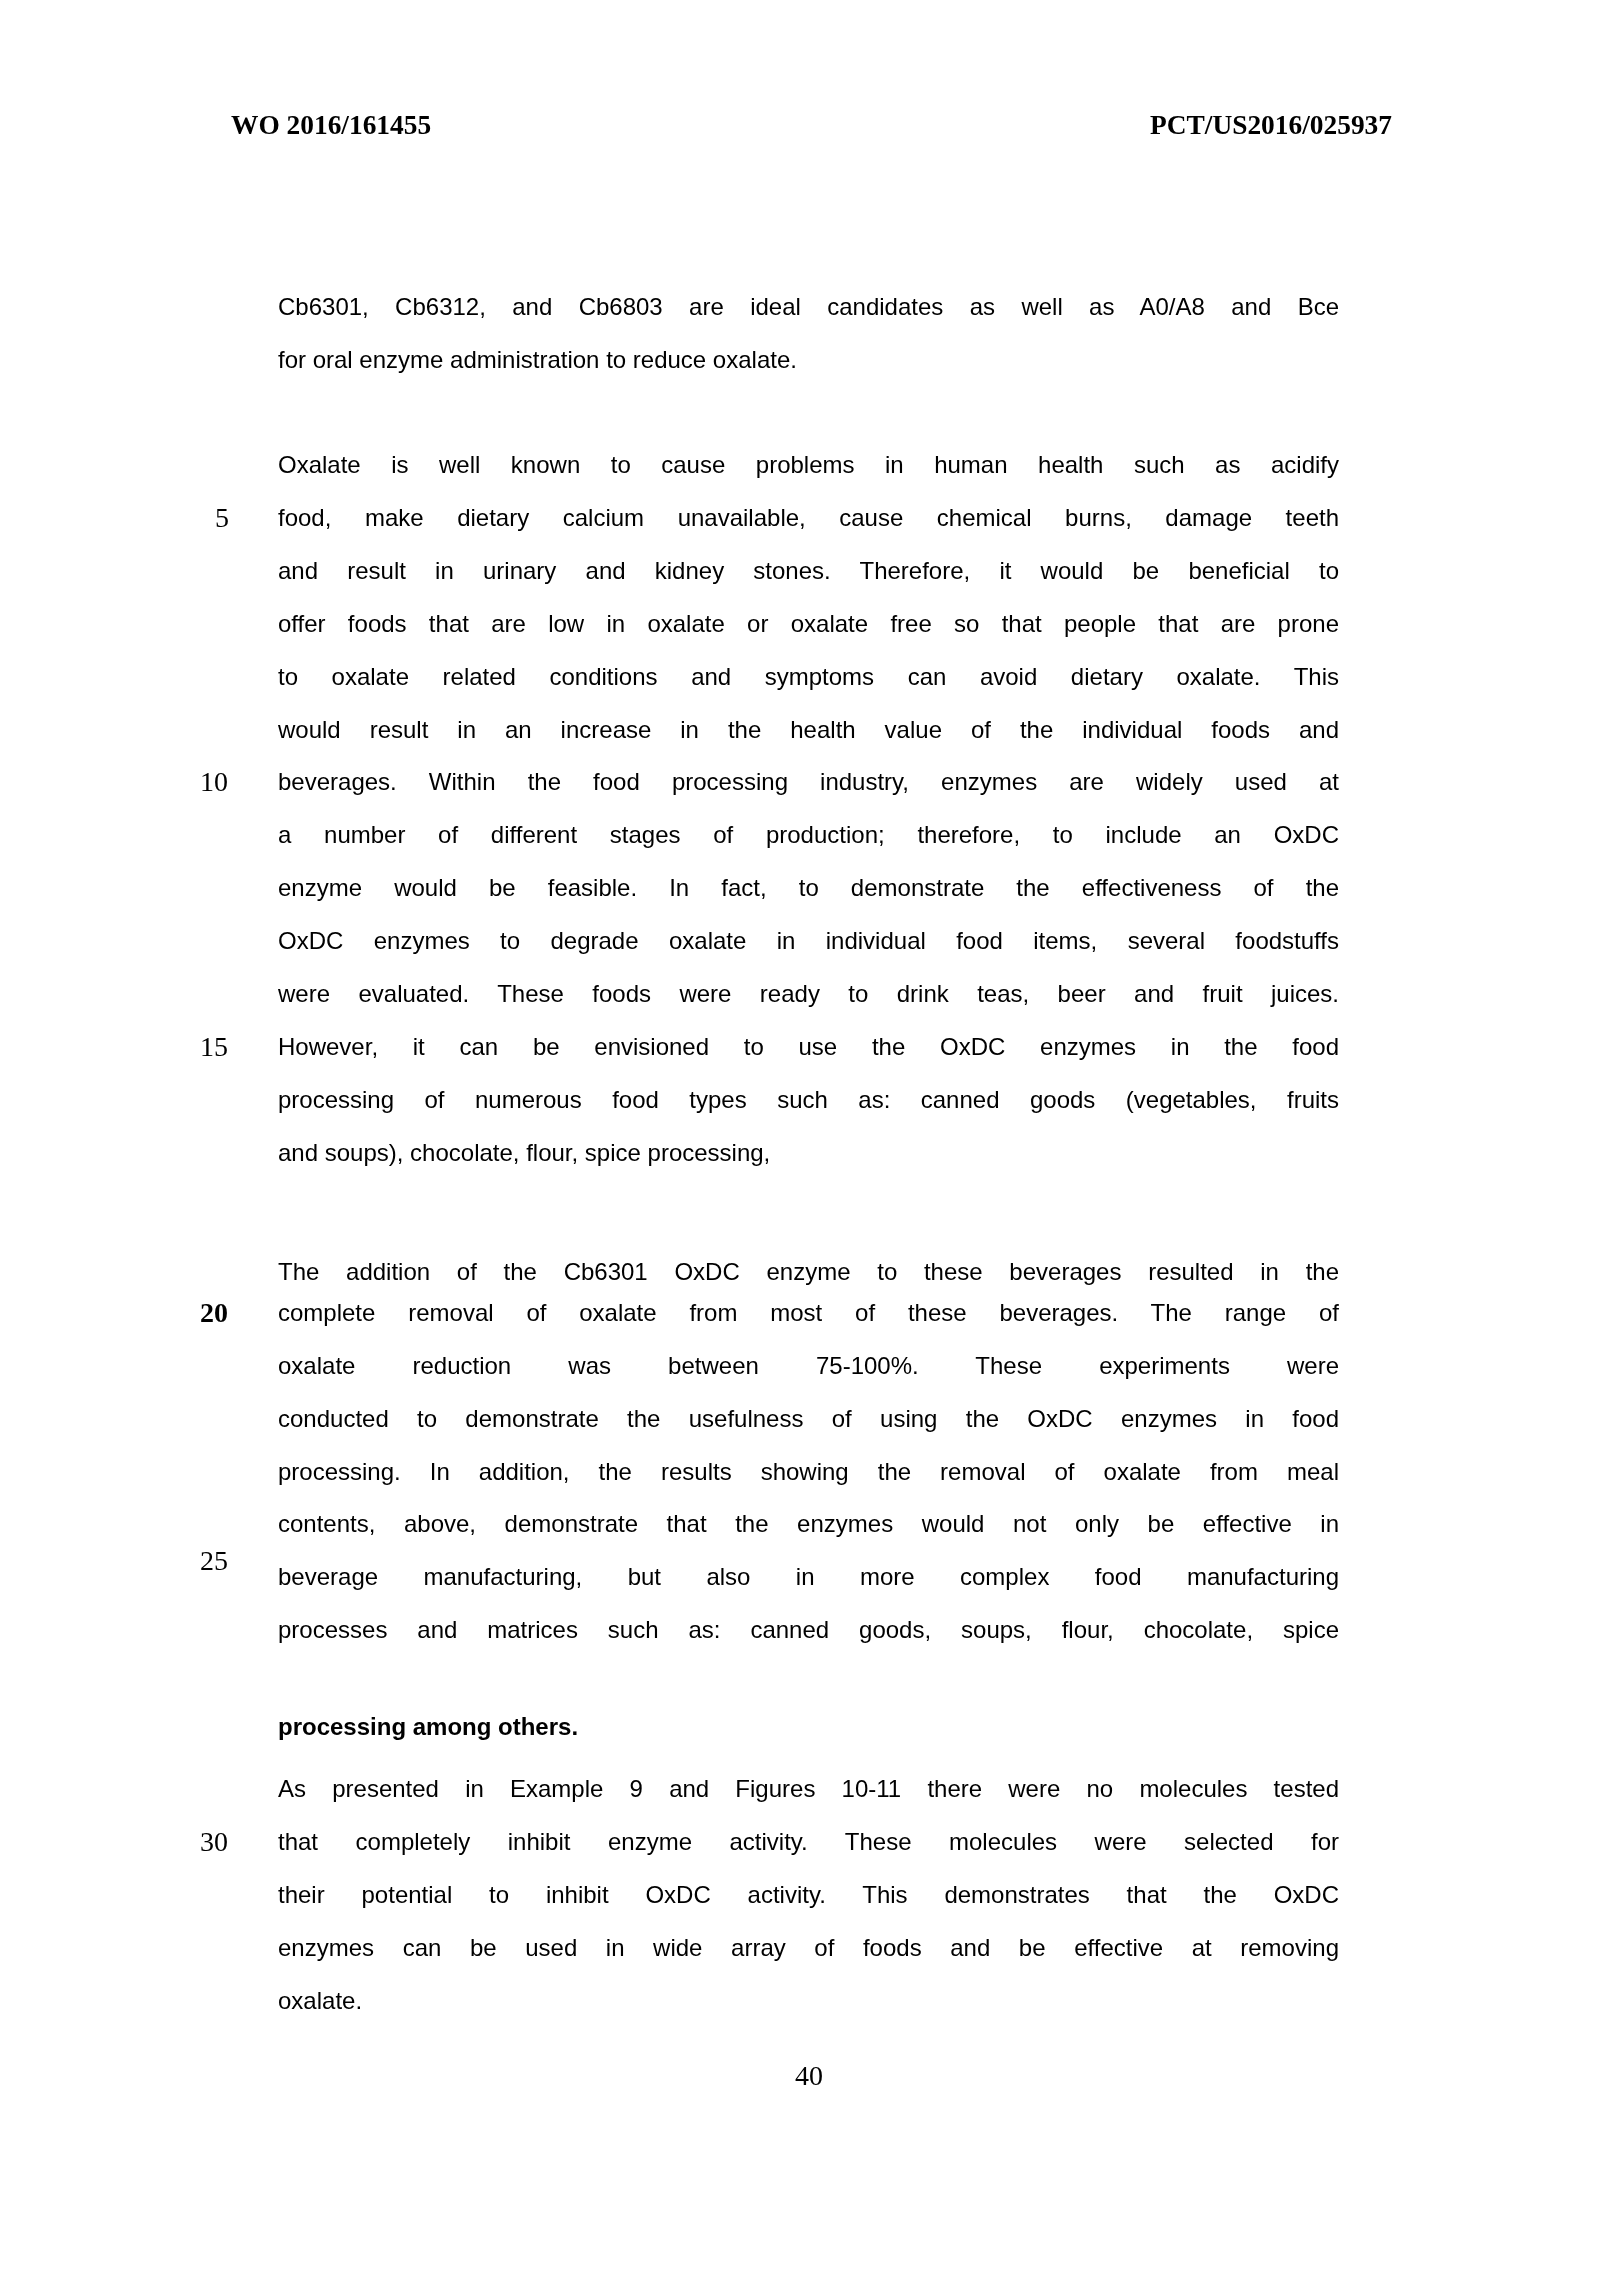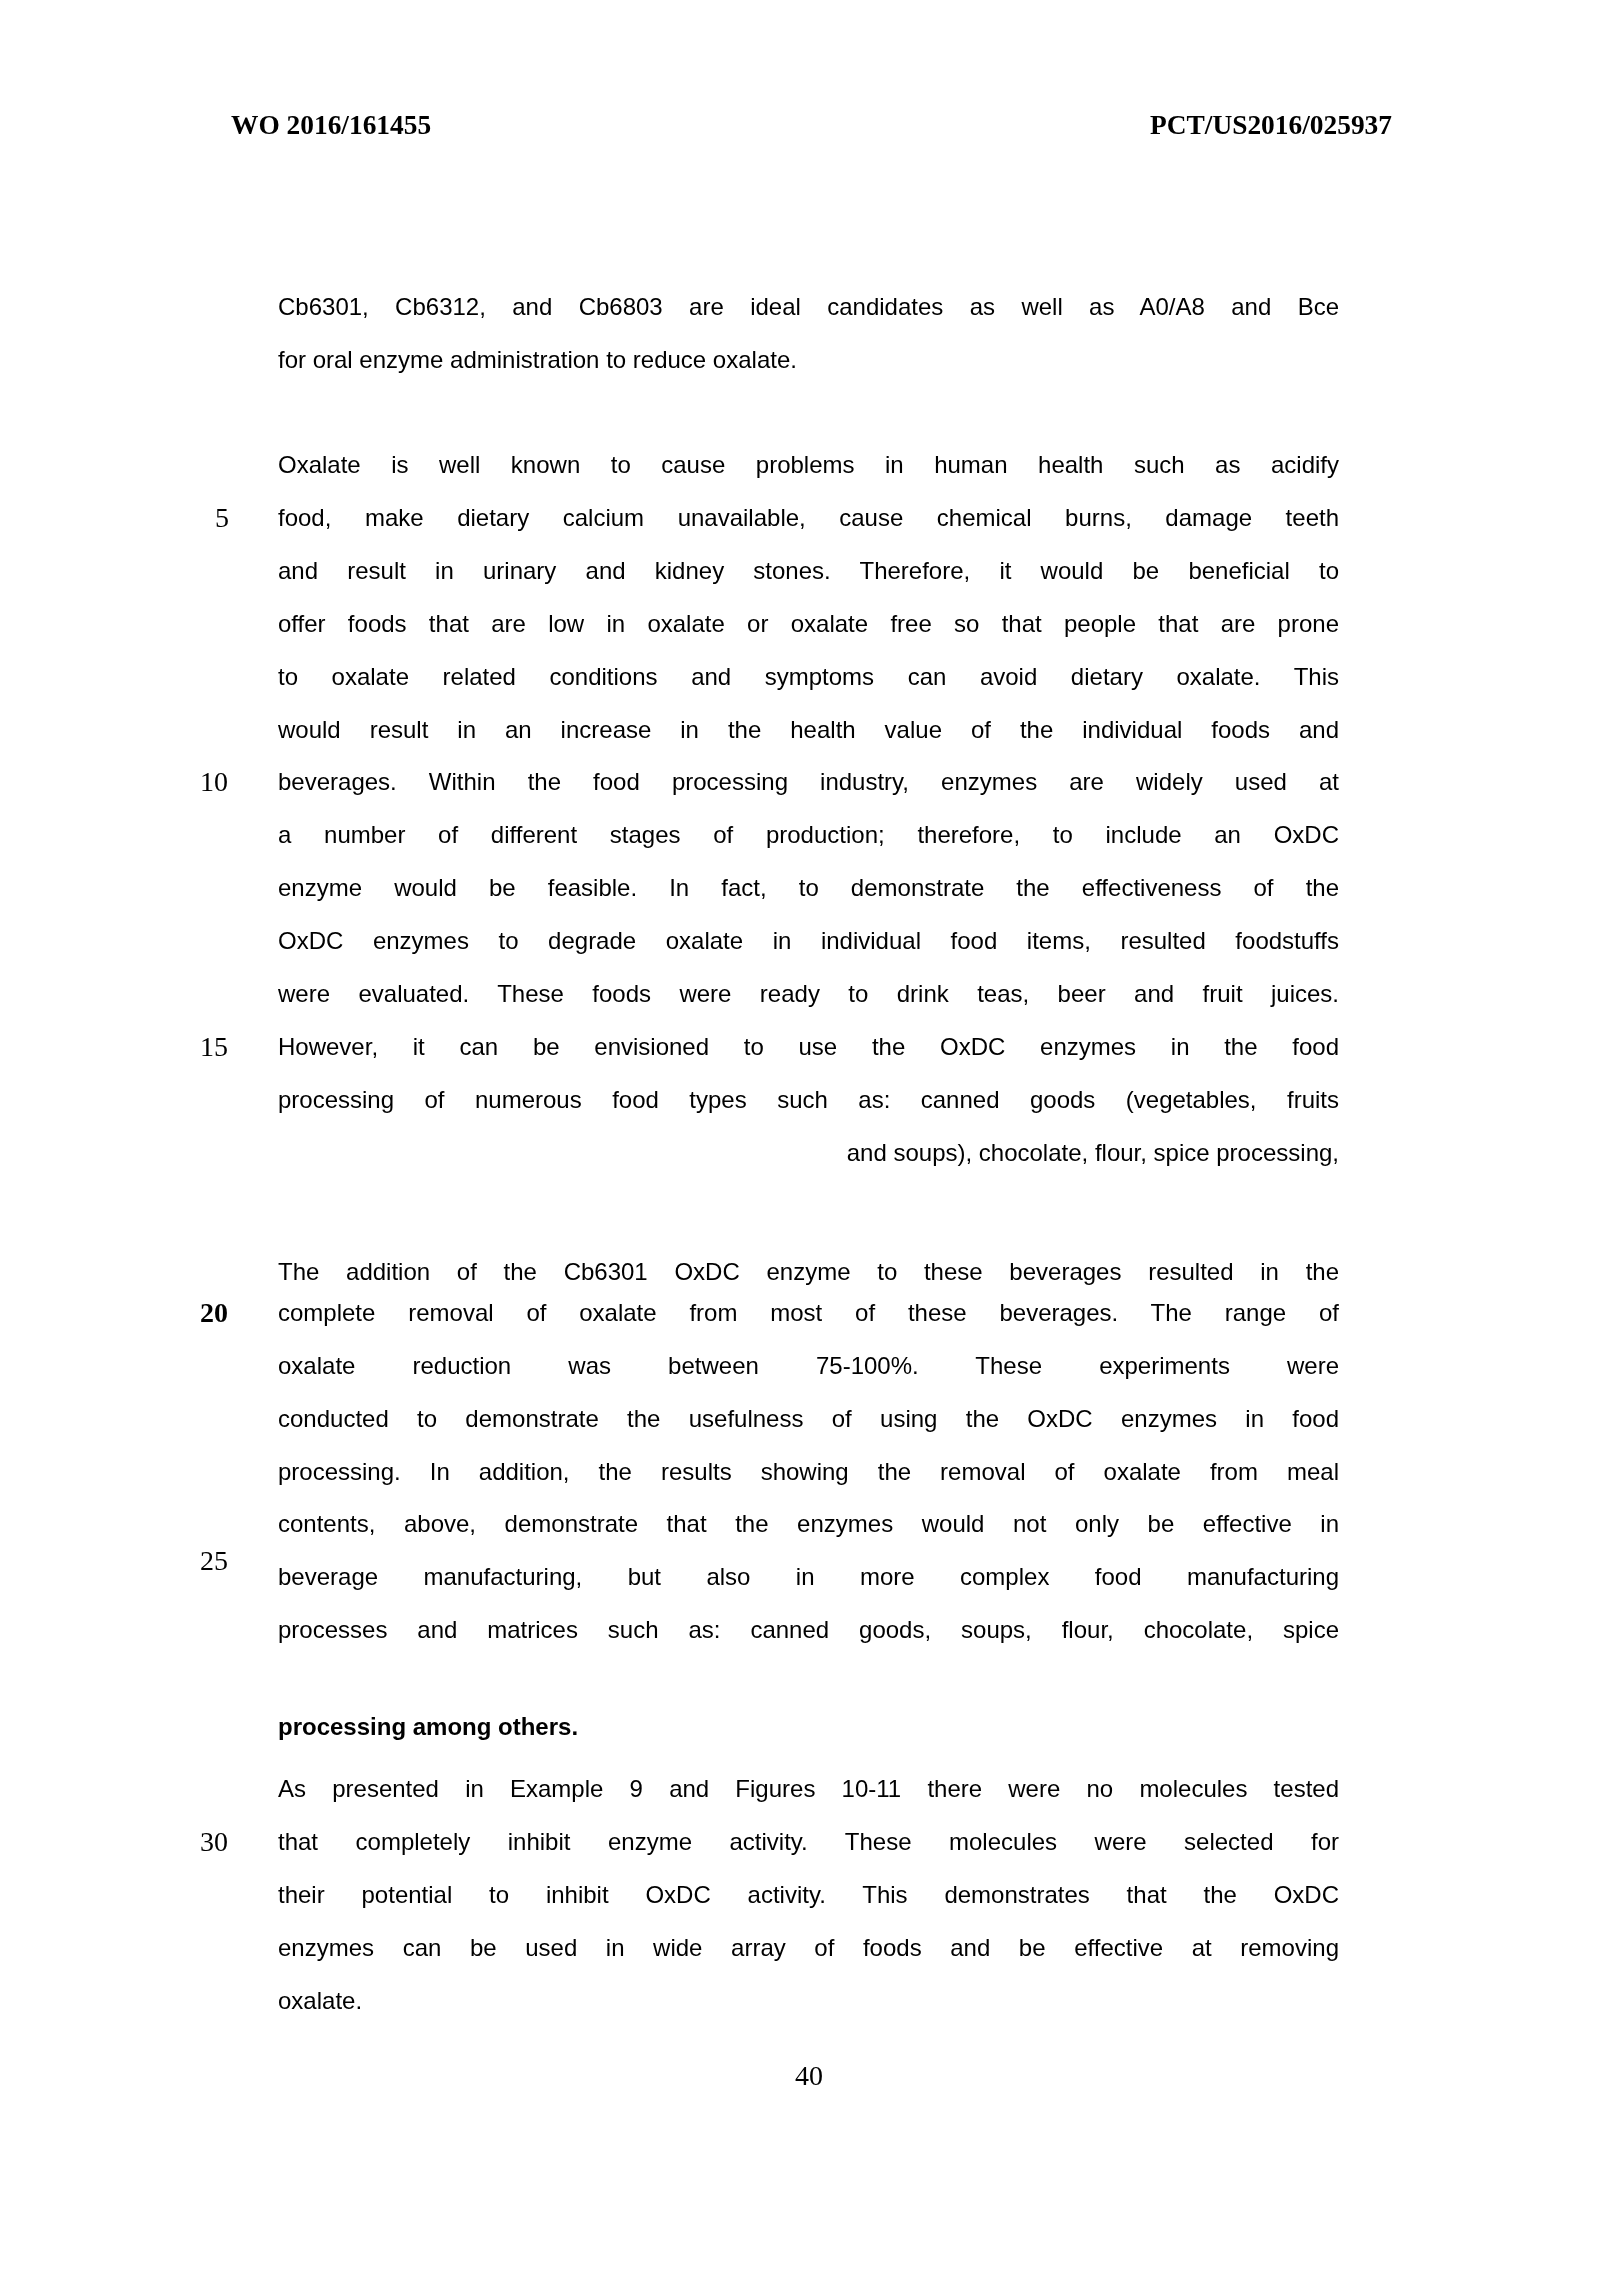--- a/index.html
+++ b/index.html
@@ -34,25 +34,25 @@
   <div>
     <div class="line j" style="top:448px;">Oxalate is well known to cause problems in human health such as acidify</div>
     <div class="line j" style="top:501px;">food, make dietary calcium unavailable, cause chemical burns, damage teeth</div>
     <div class="line j" style="top:554px;">and result in urinary and kidney stones.  Therefore, it would be beneficial to</div>
     <div class="line j" style="top:607px;">offer foods that are low in oxalate or oxalate free so that people that are prone</div>
     <div class="line j" style="top:660px;">to oxalate related conditions and symptoms can avoid dietary oxalate.  This</div>
     <div class="line j" style="top:713px;">would result in an increase in the health value of the individual foods and</div>
     <div class="line j" style="top:765px;">beverages.  Within the food processing industry, enzymes are widely used at</div>
     <div class="line j" style="top:818px;">a number of different stages of production; therefore, to include an OxDC</div>
     <div class="line j" style="top:871px;">enzyme would be feasible.  In fact, to demonstrate the effectiveness of the</div>
-    <div class="line j" style="top:924px;">OxDC enzymes to degrade oxalate in individual food items, resulted foodstuffs</div>
+    <div class="line j" style="top:924px;">OxDC enzymes to degrade oxalate in individual food items, several foodstuffs</div>
     <div class="line j" style="top:977px;">were evaluated. These foods were ready to drink teas, beer and fruit juices.</div>
     <div class="line j" style="top:1030px;">However, it can be envisioned to use the OxDC enzymes in the food</div>
     <div class="line j" style="top:1083px;">processing of numerous food types such as:  canned goods (vegetables, fruits</div>
-    <div class="line" style="top:1136px;text-align:right;">and soups), chocolate, flour, spice processing,</div>
+    <div class="line" style="top:1136px;">and soups), chocolate, flour, spice processing,</div>
   </div>
 
   <div>
     <div class="line j" style="top:1243px;margin-top:12px;">The addition of the Cb6301 OxDC enzyme to these beverages resulted in the</div>
     <div class="line j" style="top:1296px;">complete removal of oxalate from most of these beverages.  The range of</div>
     <div class="line j" style="top:1349px;">oxalate reduction was between 75-100%.  These experiments were</div>
     <div class="line j" style="top:1402px;">conducted to demonstrate the usefulness of using the OxDC enzymes in food</div>
     <div class="line j" style="top:1455px;">processing.  In addition, the results showing the removal of oxalate from meal</div>
     <div class="line j" style="top:1507px;">contents, above, demonstrate that the enzymes would not only be effective in</div>
     <div class="line j" style="top:1560px;">beverage manufacturing, but also in more complex food manufacturing</div>

